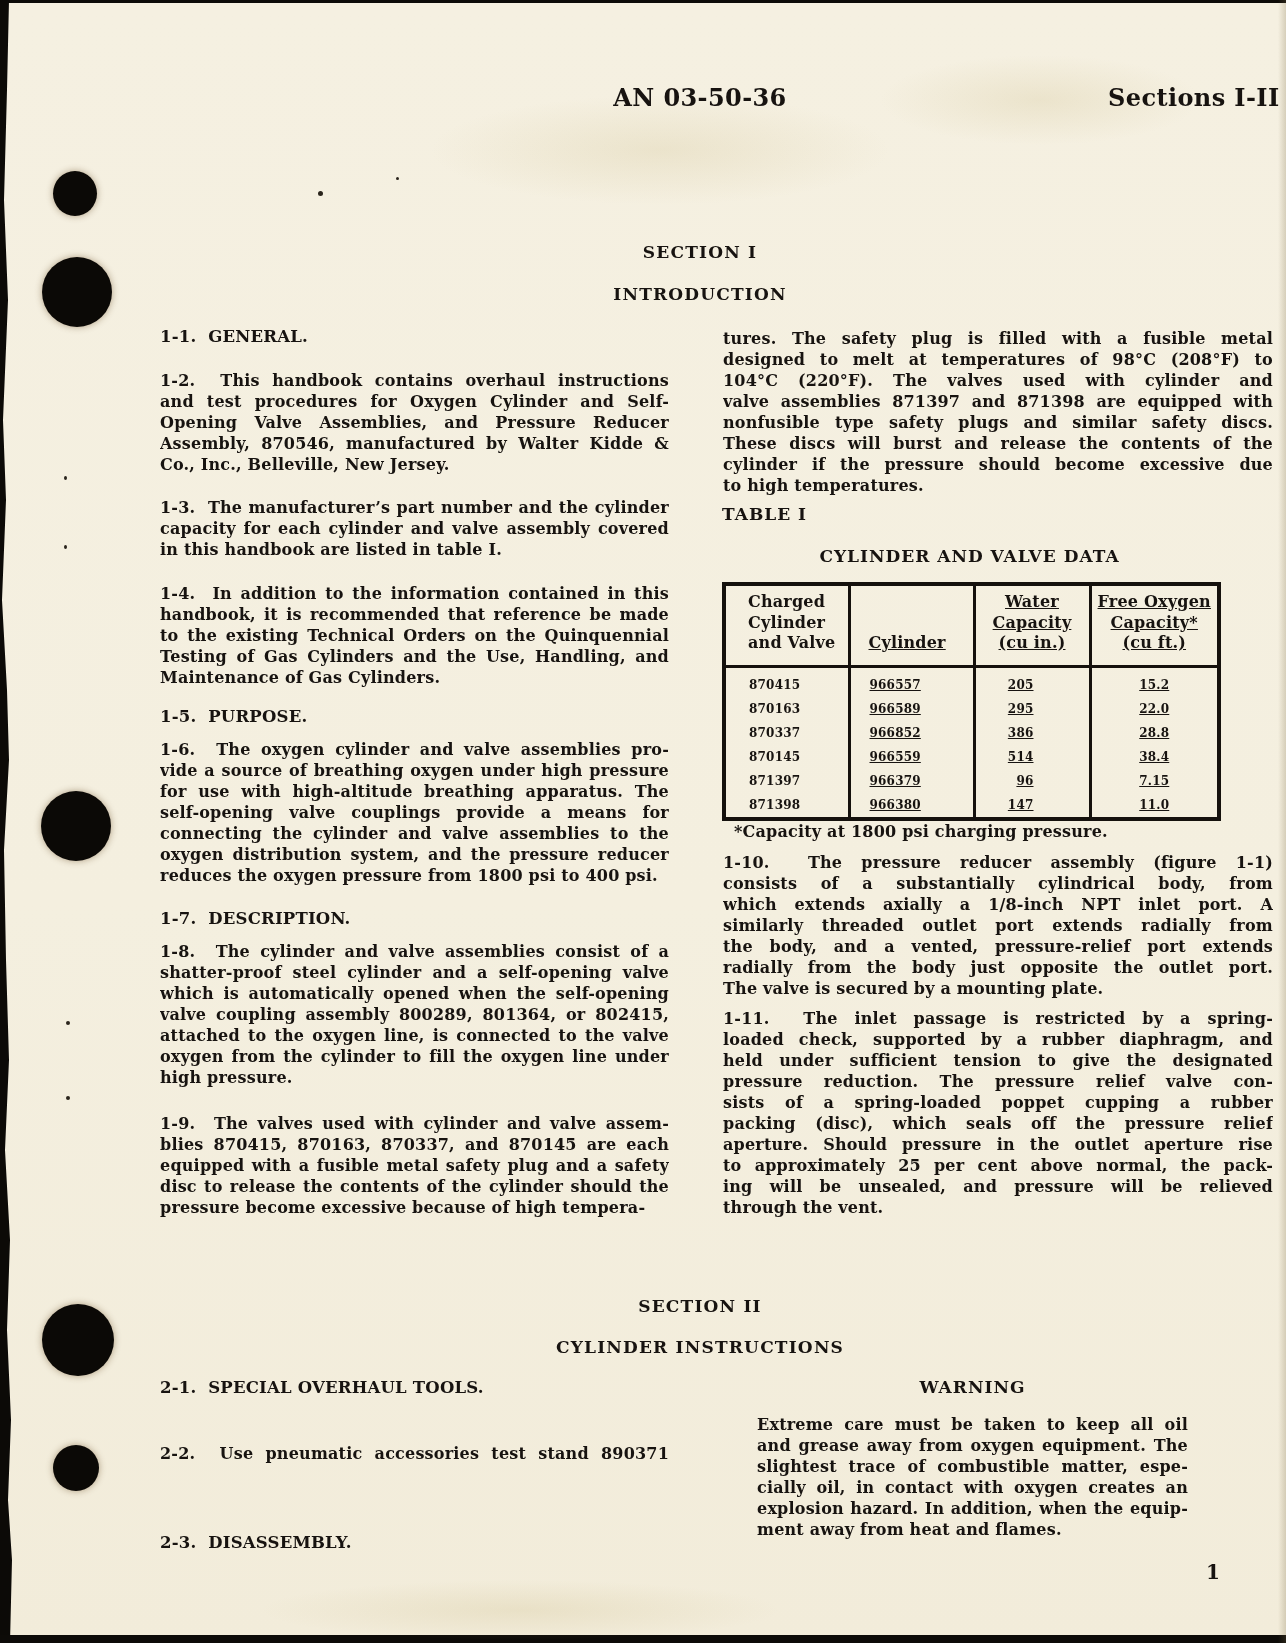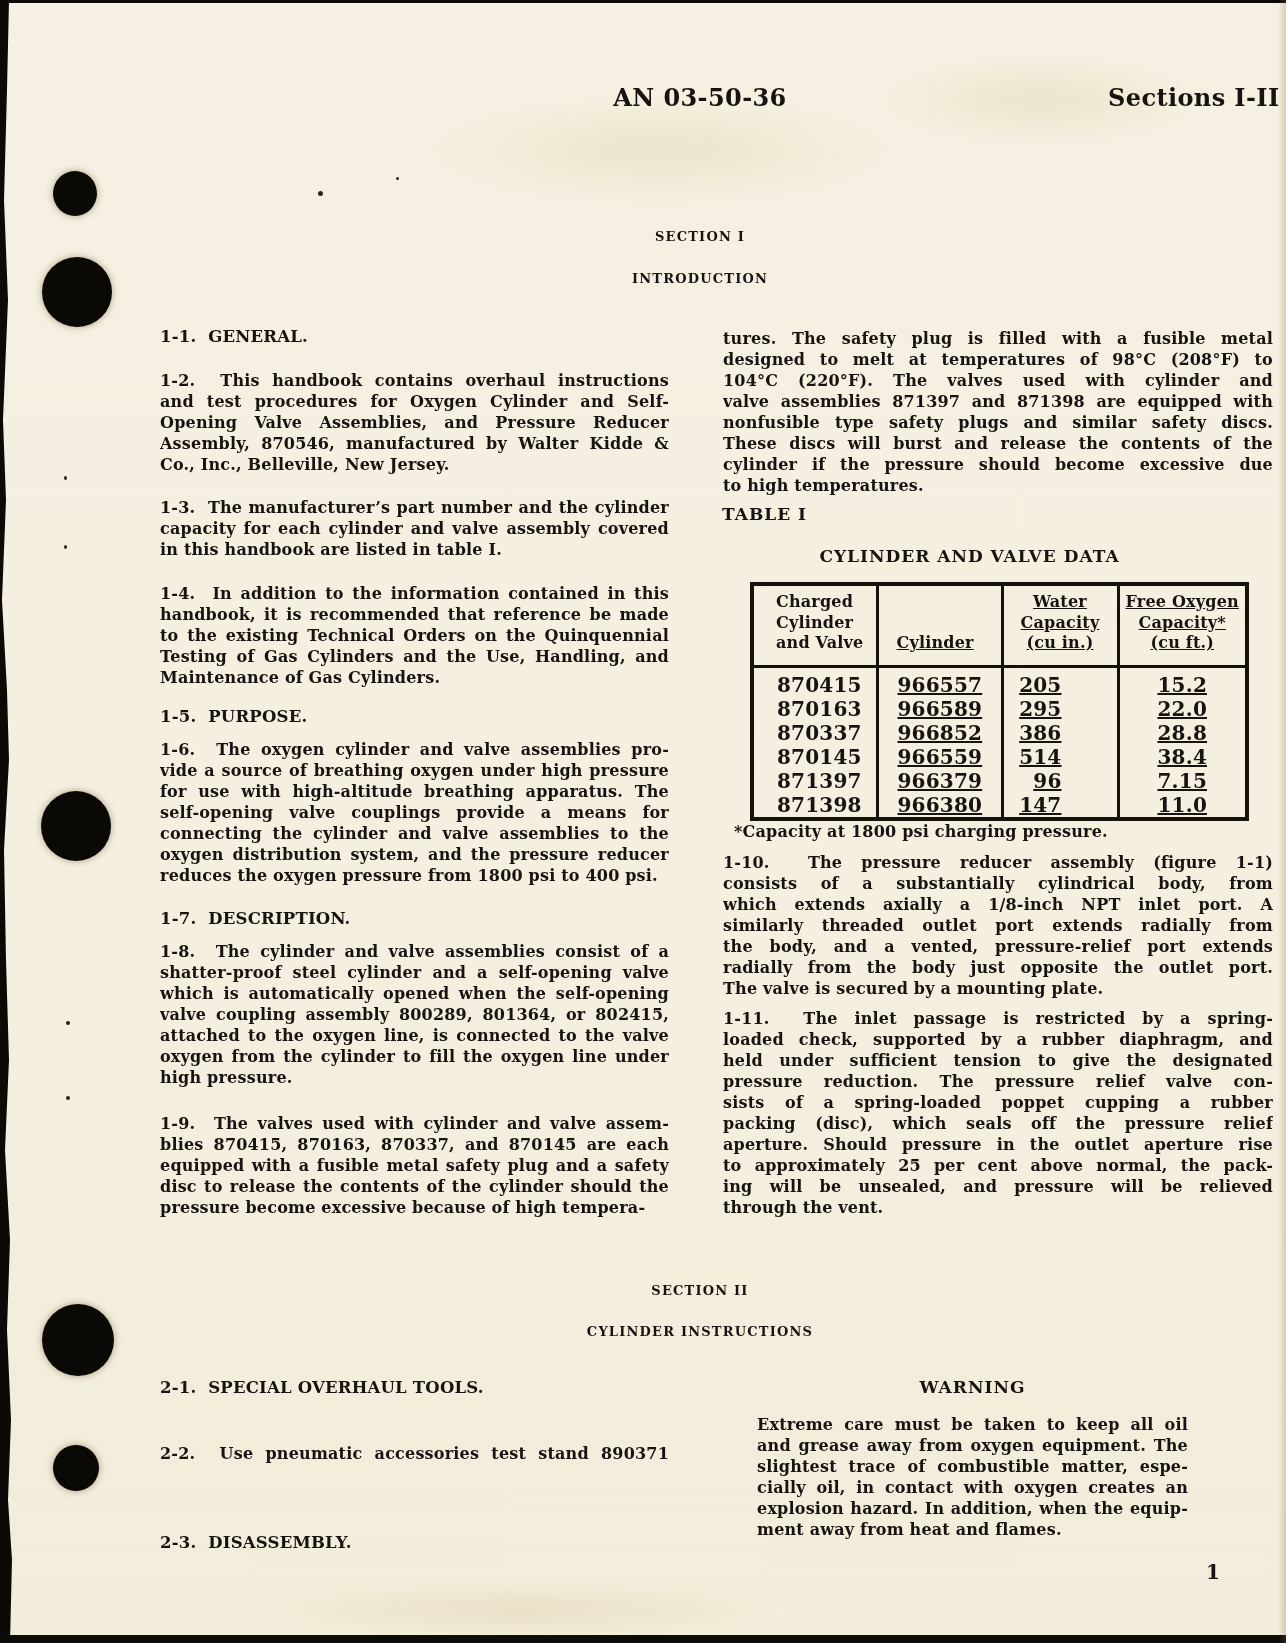--- a/index.html
+++ b/index.html
@@ -22,40 +22,40 @@
   .hole3{left:41px;top:791px;width:70px;height:70px;}
   .hole4{left:42px;top:1304px;width:72px;height:72px;}
   .hole5{left:53px;top:1445px;width:46px;height:46px;}
   .speck{position:absolute;background:#2a241c;border-radius:50%;}
   .stain{position:absolute;border-radius:50%;background:radial-gradient(closest-side,rgba(196,178,120,.20),rgba(196,178,120,0));}
   
   .hdr{position:absolute;font-size:24px;line-height:20px;letter-spacing:.4px;margin-top:8px;}
   .hdr-doc{left:540px;top:80px;width:320px;text-align:center;}
   .hdr-ref{left:1108px;top:80px;white-space:nowrap;}
   
-  .sec-hd{position:absolute;left:150px;width:1100px;text-align:center;font-size:13px;line-height:21px;letter-spacing:1.2px;}
+  .sec-hd{position:absolute;left:150px;width:1100px;text-align:center;font-size:17px;line-height:21px;letter-spacing:1.2px;margin-top:16px;}
   
   .h{position:absolute;font-size:16.5px;line-height:21px;white-space:nowrap;}
   .para{position:absolute;}
   .para .jl{font-size:16px;line-height:21px;height:21px;overflow:hidden;text-align:justify;text-align-last:justify;}
   .para .jl-last{text-align-last:left;}
   .colL{left:160px;width:509px;}
   .colR{left:723px;width:550px;}
   
   .tbl-label{position:absolute;left:722px;top:504px;width:495px;text-align:left;font-size:17px;letter-spacing:1px;line-height:21px;}
   .tbl-title{position:absolute;left:722px;top:546px;width:495px;text-align:center;font-size:17px;letter-spacing:1px;line-height:21px;}
-  table.dtable{position:absolute;left:750px;top:582px;width:495px;height:231px;border-collapse:collapse;table-layout:fixed;border:4px solid #15110d;}
+  table.dtable{position:absolute;left:722px;top:582px;width:495px;height:231px;border-collapse:collapse;table-layout:fixed;border:4px solid #15110d;}
   .dtable th{vertical-align:bottom;padding:6px 2px 11px 2px;font-size:16px;line-height:20.5px;white-space:pre-line;font-weight:700;}
   .dtable th+th,.dtable td+td{border-left:3px solid #15110d;text-decoration:underline;}
   .dtable thead tr{border-bottom:3px solid #15110d;}
   .dtable th.h0{text-align:left;padding-left:22px;}
   .dtable th.h1{text-align:left;padding-left:18px;}
   .dtable th.h2{text-align:center;}
   .dtable th.h3{text-align:center;}
-  .dtable tbody td{font-size:20px;line-height:24px;height:24px;padding:0;font-weight:700;}
+  .dtable tbody td{font-size:12px;line-height:24px;height:24px;padding:0;font-weight:700;}
   .dtable tbody tr:first-child td{padding-top:5px;}
   .dtable td.c0{text-align:left;padding-left:23px;}
   .dtable td.c1{text-align:left;padding-left:19px;}
   .dtable td.c2{text-align:right;padding-right:55px;}
   .dtable td.c3{text-align:center;}
   .footnote{position:absolute;left:734px;top:821px;font-size:16px;line-height:21px;white-space:nowrap;}
   .warn-hd{position:absolute;left:757px;top:1377px;width:431px;text-align:center;font-size:17px;letter-spacing:1px;line-height:21px;}
   .pagenum{position:absolute;left:1206px;top:1562px;font-size:20px;line-height:21px;}
 </style>
 </head>

